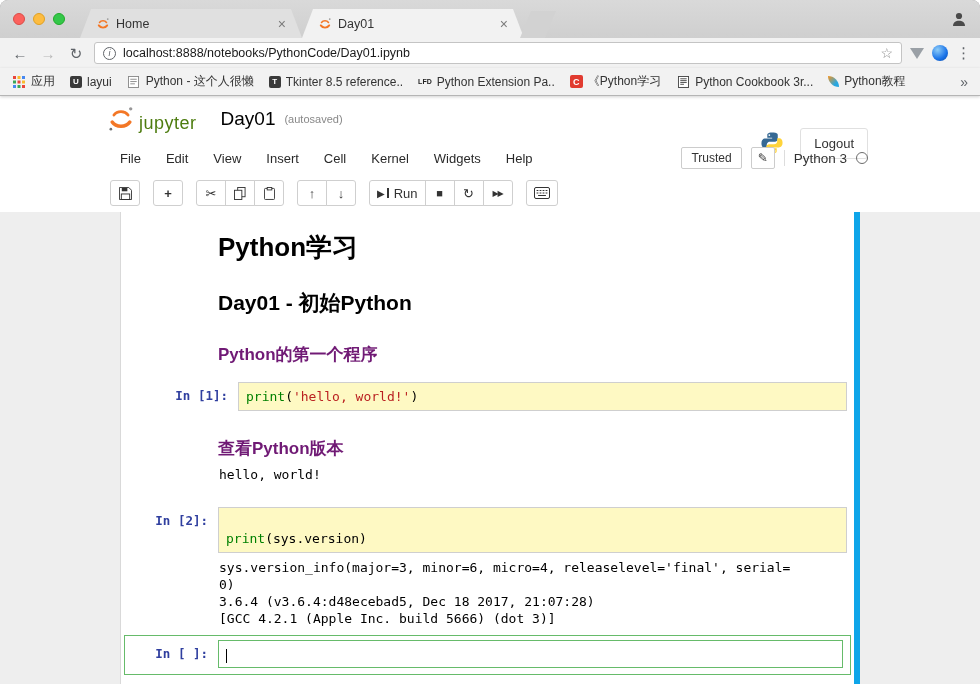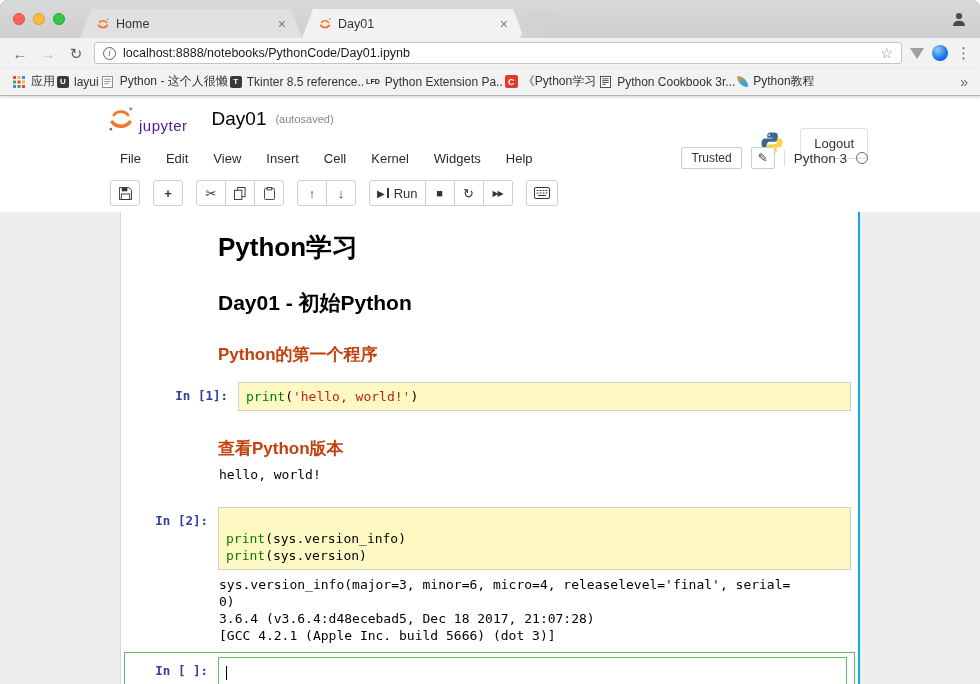--- a/index.html
+++ b/index.html
@@ -41,38 +41,38 @@
   .url { font-size: 12.5px; color: #1a1a1a; flex: 1; white-space: nowrap; overflow: hidden; }
   .star { color: #8a8a8a; font-size: 14px; }
   .ext-triangle { width: 0; height: 0; border-left: 7px solid transparent;
                   border-right: 7px solid transparent; border-top: 11px solid #9aa0a6; }
   .ext-globe { width: 16px; height: 16px; border-radius: 50%;
                background: radial-gradient(circle at 35% 30%, #8ecdf8, #1a73e8 60%, #0b47a1); }
   .chrome-menu { color: #5f6368; font-size: 15px; width: 14px; text-align: center; }
 
   
   .bookmarks { height: 28px; background: #f2f2f2; display: flex; align-items: center;
-               padding: 0 12px; gap: 2px; font-size: 12px; color: #333;
+               padding: 0 12px; gap: 15px; font-size: 12px; color: #333;
                border-bottom: 1px solid #b5b5b5; box-shadow: 0 1px 3px rgba(0,0,0,.18); position: relative; z-index: 2; }
   .bm { display: flex; align-items: center; gap: 5px; white-space: nowrap; }
   .bm-ic { display: inline-flex; width: 14px; height: 14px; align-items: center; justify-content: center; }
   .bm-dark { width: 12px; height: 12px; background: #3a3a3a; border-radius: 2px; color:#fff;
              font-size: 8px; display:flex; align-items:center; justify-content:center; font-weight:bold;}
   .bm-lfd { font-size: 7px; font-weight: bold; color: #222; letter-spacing: 0; }
   .bm-c { width: 13px; height: 13px; background: #e13b30; border-radius: 2px; color: #fff;
           font-size: 9px; font-weight: bold; display:flex; align-items:center; justify-content:center; }
   .bm-feather { width: 11px; height: 11px; border-radius: 0 100% 0 100%;
                 background: linear-gradient(135deg, #f7941d, #28a7e1 70%); }
   .bm-overflow { margin-left: auto; color: #5f6368; font-size: 14px; }
 
   
   .jp-header { height: 46px; background: #fff; display: flex; align-items: center;
                padding: 0 112px 0 106px; }
   .jp-logo { display: flex; align-items: flex-end; gap: 3px; }
-  .jp-logo-text { font-size: 15px; color: #4c1d95; letter-spacing: 0.5px; }
+  .jp-logo-text { font-size: 18px; color: #4d7c0f; letter-spacing: 0.5px; }
   .nb-name { margin-left: 24px; font-size: 19px; color: #000; }
   .autosave { margin-left: 9px; font-size: 11px; color: #888; }
   .hdr-right { margin-left: auto; display: flex; align-items: center; gap: 15px; margin-top: 48px; }
   .logout-btn { border: 1px solid #e0e0e0; border-radius: 3px; background: #fff;
                 padding: 7px 13px; font-size: 13px; color: #333; font-family: inherit; }
 
   
   .jp-menubar { height: 32px; background: #fff; display: flex; align-items: center;
                 padding: 0 112px 0 120px; font-size: 13px; color: #2a2a2a; gap: 25px; }
   .menu-item { white-space: nowrap; }
@@ -107,29 +107,29 @@
   .sel-arrows { display: flex; flex-direction: column; gap: 2px; }
   .sel-arrows i { display: block; width: 0; height: 0; border-left: 4px solid transparent;
                   border-right: 4px solid transparent; }
   .sel-up { border-bottom: 4px solid #666; }
   .sel-down { border-top: 4px solid #666; }
 
   
   .jp-content { height: 472px; background: #eee; overflow: hidden;
                 display: flex; justify-content: center; }
   .nb-container { width: 740px; background: #fff; border-left: 1px solid #d9d9d9;
-                  border-right: 2px solid #0ea5e9; padding-top: 12px; }
+                  border-right: 6px solid #0ea5e9; padding-top: 12px; }
   .cellrow { display: flex; }
   .promptcol { flex: 0 0 97px; width: 97px; text-align: right; padding: 6px 10px 0 0;
                font-family: "DejaVu Sans Mono", monospace; font-size: 12.5px;
                font-weight: bold; color: #303f9f; white-space: nowrap; }
   .cellmain { flex: 1; margin-right: 7px; min-width: 0; }
   .md-h1 { font-size: 26px; font-weight: bold; color: #000; margin-top: 6px; }
   .md-h2 { font-size: 21px; font-weight: bold; color: #000; margin-top: 24px; }
-  .md-h3 { font-size: 17px; font-weight: bold; color: #c2410c; margin-top: 26px; }
+  .md-h3 { font-size: 17px; font-weight: bold; color: #701a75; margin-top: 26px; }
   .mt16 { margin-top: 16px; padding-left: 20px; }
   .mt24 { margin-top: 24px; }
   .code-box { border: 1px solid #cfcfcf; background: #fef9c3; padding: 5px 7px;
               font-family: "DejaVu Sans Mono", monospace; font-size: 13px; line-height: 17px;
               white-space: pre; color: #000; }
   .cm-line { min-height: 17px; }
   .tok-kw { color: #008000; font-weight: bold; }
   .tok-fn { color: #008000; }
   .tok-str { color: #ba2121; }
   .out { font-family: "DejaVu Sans Mono", monospace; font-size: 13px; line-height: 17px;
@@ -392,21 +392,21 @@
       <div class="cellrow">
         <div class="promptcol"></div>
         <div class="cellmain">
           <div class="out">hello, world!</div>
         </div>
       </div>
 
       <div class="cellrow mt24">
         <div class="promptcol">In [2]:</div>
         <div class="cellmain">
-          <div class="code-box"><div class="cm-line"></div><div class="cm-line"><span class="tok-fn">print</span><span>(sys.version_info)</span></div><div class="cm-line"><span class="tok-fn">print</span><span>(sys.version)</span></div></div>
+          <div class="code-box"><div class="cm-line"></div><div class="cm-line"><span class="tok-fn">print</span><span>(sys.version)</span></div></div>
         </div>
       </div>
       <div class="cellrow">
         <div class="promptcol"></div>
         <div class="cellmain">
           <div class="out">sys.version_info(major=3, minor=6, micro=4, releaselevel='final', serial=
 0)
 3.6.4 (v3.6.4:d48ecebad5, Dec 18 2017, 21:07:28)
 [GCC 4.2.1 (Apple Inc. build 5666) (dot 3)]</div>
         </div>

